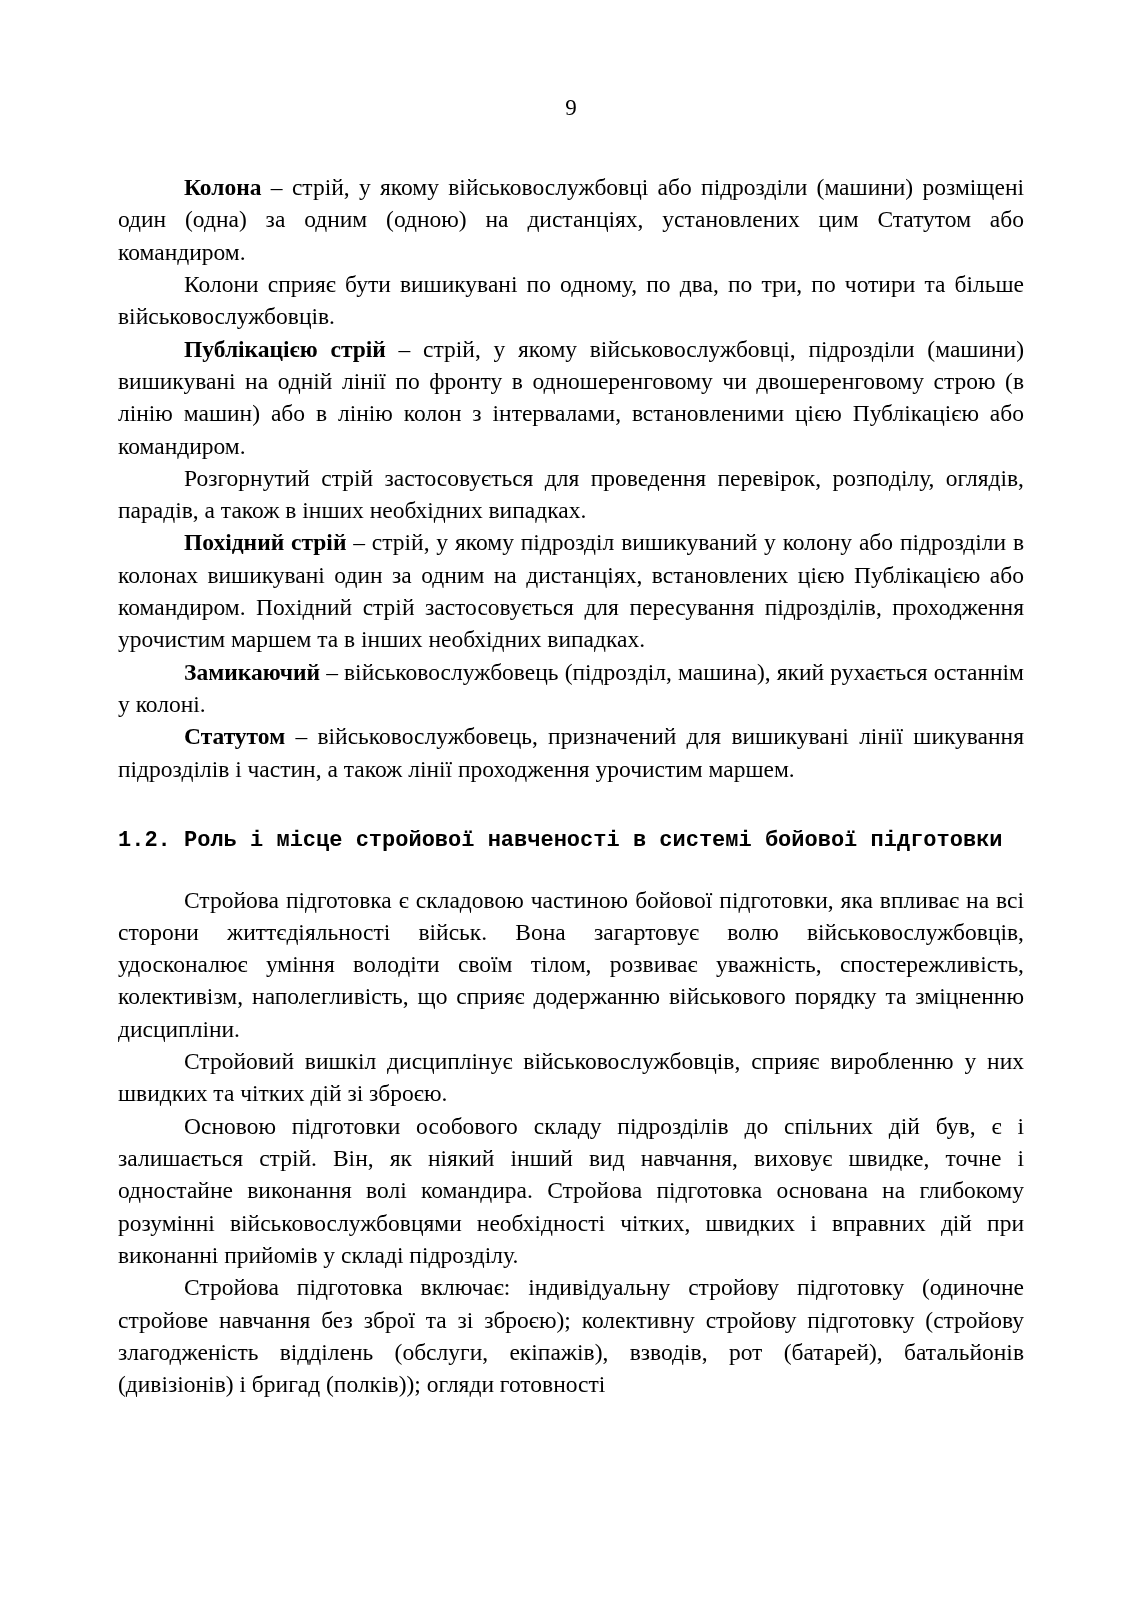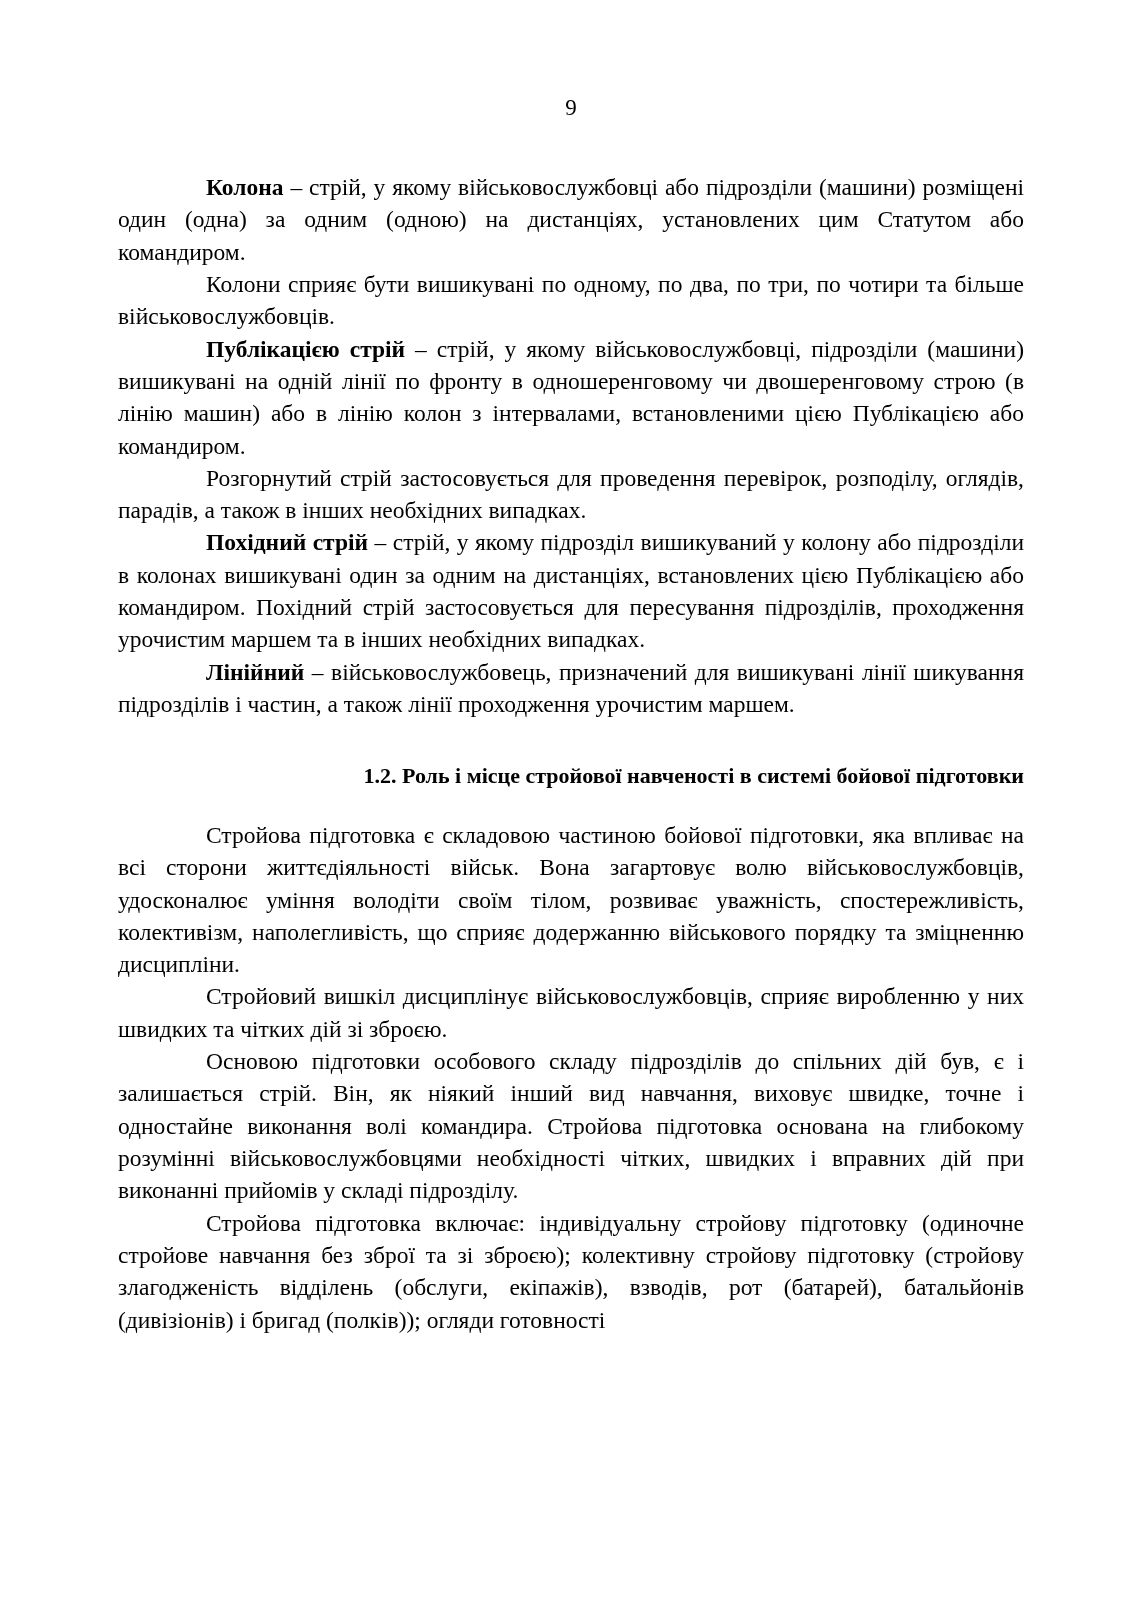--- a/index.html
+++ b/index.html
@@ -30,46 +30,46 @@
   .body-text p {
     margin: 0;
     font-size: 23.5px;
     line-height: 1.375;
     text-align: justify;
     text-indent: 66px;
     hyphens: none;
   }
   .body-text p .lead {
     font-weight: bold;
-    margin-left: 22px;
   }
   .section-heading {
     margin: 42px 0 28px 0;
-    text-align: right;
-    font-family: Liberation Serif, serif;
+    text-align: left;
+    font-family: Liberation Mono, monospace;
     font-weight: bold;
     font-size: 22px;
     line-height: 1.3;
     text-indent: 0;
   }
 </style>
 </head>
 <body>
 
 <div class="page">
 
   <div class="page-number">9</div>
 
   <div class="body-text">
     <p><span class="lead">Колона</span><span> – стрій, у якому військовослужбовці або підрозділи (машини) розміщені один (одна) за одним (одною) на дистанціях, установлених цим Статутом або командиром.</span></p>
     <p><span class="lead"></span><span>Колони сприяє бути вишикувані по одному, по два, по три, по чотири та більше військовослужбовців.</span></p>
     <p><span class="lead">Публікацією стрій</span><span> – стрій, у якому військовослужбовці, підрозділи (машини) вишикувані на одній лінії по фронту в одношеренговому чи двошеренговому строю (в лінію машин) або в лінію колон з інтервалами, встановленими цією Публікацією або командиром.</span></p>
     <p><span class="lead"></span><span>Розгорнутий стрій застосовується для проведення перевірок, розподілу, оглядів, парадів, а також в інших необхідних випадках.</span></p>
     <p><span class="lead">Похідний стрій</span><span> – стрій, у якому підрозділ вишикуваний у колону або підрозділи в колонах вишикувані один за одним на дистанціях, встановлених цією Публікацією або командиром. Похідний стрій застосовується для пересування підрозділів, проходження урочистим маршем та в інших необхідних випадках.</span></p>
-    <p><span class="lead">Лінійний</span><span> – військовослужбовець, призначений для вишикувані лінії шикування підрозділів і частин, а також лінії проходження урочистим маршем.</span></p>
+    <p><span class="lead">Замикаючий</span><span> – військовослужбовець (підрозділ, машина), який рухається останнім у колоні.</span></p>
+    <p><span class="lead">Статутом</span><span> – військовослужбовець, призначений для вишикувані лінії шикування підрозділів і частин, а також лінії проходження урочистим маршем.</span></p>
   </div>
 
   <p class="section-heading">1.2. Роль і місце стройової навченості в системі бойової підготовки</p>
 
   <div class="body-text">
     <p><span class="lead"></span><span>Стройова підготовка є складовою частиною бойової підготовки, яка впливає на всі сторони життєдіяльності військ. Вона загартовує волю військовослужбовців, удосконалює уміння володіти своїм тілом, розвиває уважність, спостережливість, колективізм, наполегливість, що сприяє додержанню військового порядку та зміцненню дисципліни.</span></p>
     <p><span class="lead"></span><span>Стройовий вишкіл дисциплінує військовослужбовців, сприяє виробленню у них швидких та чітких дій зі зброєю.</span></p>
     <p><span class="lead"></span><span>Основою підготовки особового складу підрозділів до спільних дій був, є і залишається стрій. Він, як ніякий інший вид навчання, виховує швидке, точне і одностайне виконання волі командира. Стройова підготовка основана на глибокому розумінні військовослужбовцями необхідності чітких,  швидких і вправних дій при виконанні прийомів у складі підрозділу.</span></p>
     <p><span class="lead"></span><span>Стройова підготовка включає: індивідуальну стройову підготовку (одиночне стройове навчання без зброї та зі зброєю); колективну стройову підготовку (стройову злагодженість відділень (обслуги, екіпажів), взводів, рот (батарей), батальйонів (дивізіонів) і бригад (полків)); огляди готовності</span></p>
   </div>

